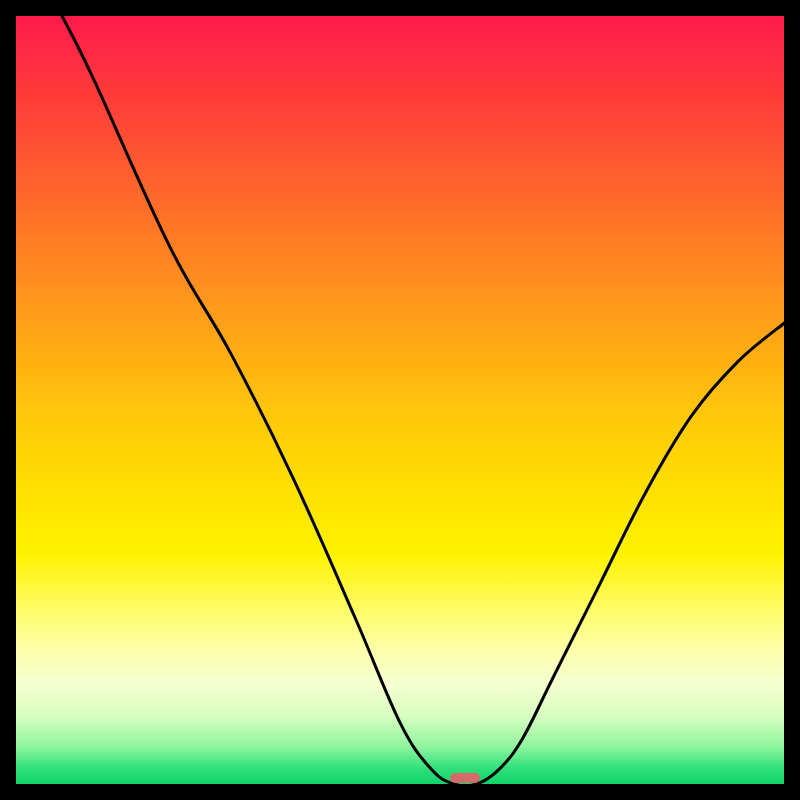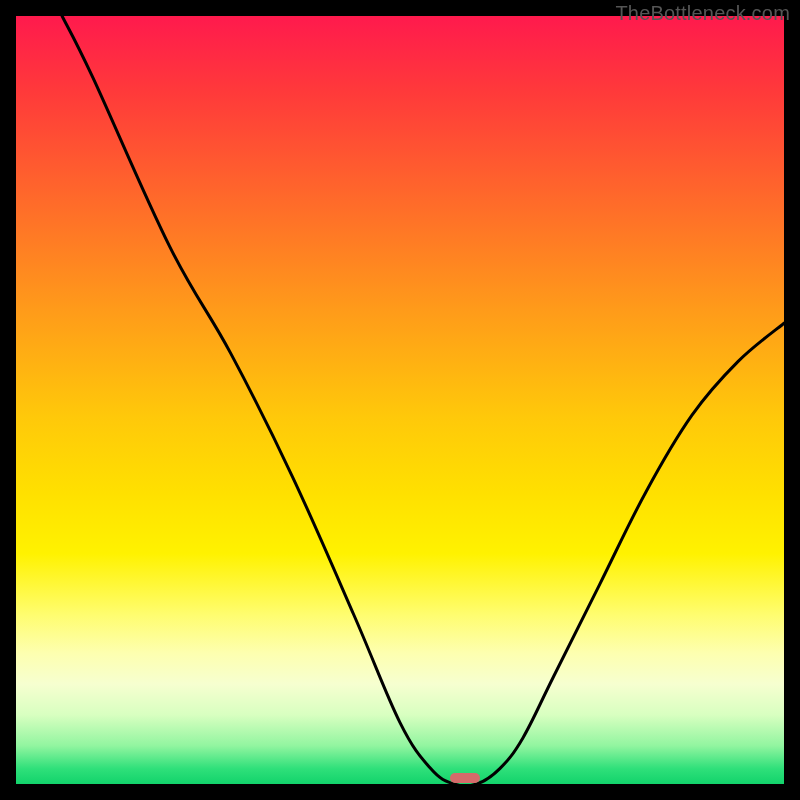--- a/index.html
+++ b/index.html
@@ -69,14 +69,13 @@
 </head>
 <body>
 
 <div class="frame">
   <div class="plot-area">
     <svg class="curve" viewBox="0 0 768 768" preserveAspectRatio="none">
       <path d="M 46.1 0.0 C 51.6 11.1, 57.4 20.0, 76.8 61.4 C 96.2 102.9, 128.7 180.6, 153.6 230.4 C 178.5 280.2, 192.9 296.4, 215.0 337.9 C 237.2 379.4, 254.4 413.8, 276.5 460.8 C 298.6 507.8, 318.6 554.8, 337.9 599.0 C 357.3 643.3, 370.2 678.9, 384.0 706.6 C 397.8 734.2, 405.0 741.6, 414.7 752.6 C 424.4 763.7, 429.5 765.2, 437.8 768.0 C 446.1 770.8, 452.5 770.8, 460.8 768.0 C 469.1 765.2, 475.5 760.9, 483.8 752.6 C 492.1 744.3, 497.2 738.5, 506.9 721.9 C 516.6 705.3, 523.8 688.1, 537.6 660.5 C 551.4 632.8, 567.1 601.5, 583.7 568.3 C 600.3 535.1, 613.2 506.6, 629.8 476.2 C 646.3 445.7, 659.3 422.9, 675.8 399.4 C 692.4 375.9, 705.3 362.2, 721.9 345.6 C 738.5 329.0, 759.7 314.1, 768.0 307.2" fill="none" stroke="#000" stroke-width="3" stroke-linecap="round" stroke-linejoin="round"></path>
     </svg>
     <div class="marker" style="left: 449.28px; top: 761.856px; background: rgb(212, 106, 106);"></div>
   </div>
-  <div class="attribution">TheBottleneck.com</div>
 </div>
 
 </body></html>

